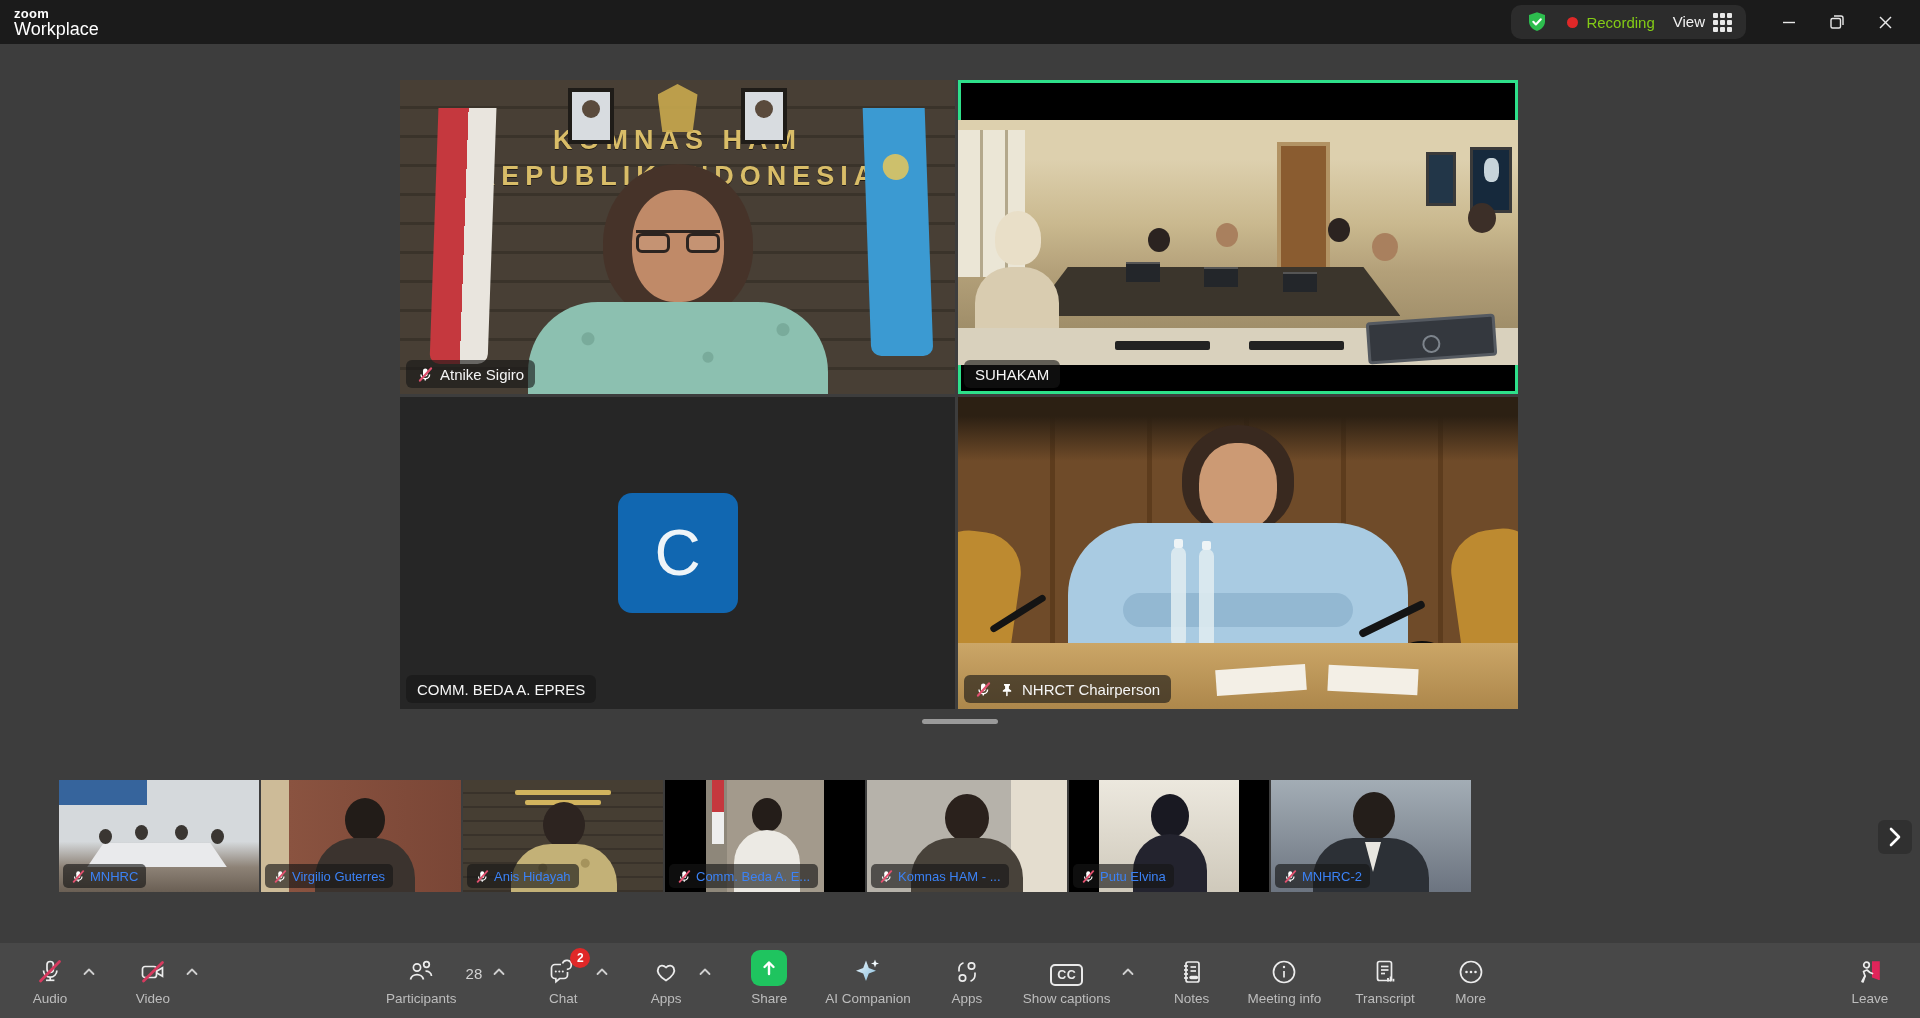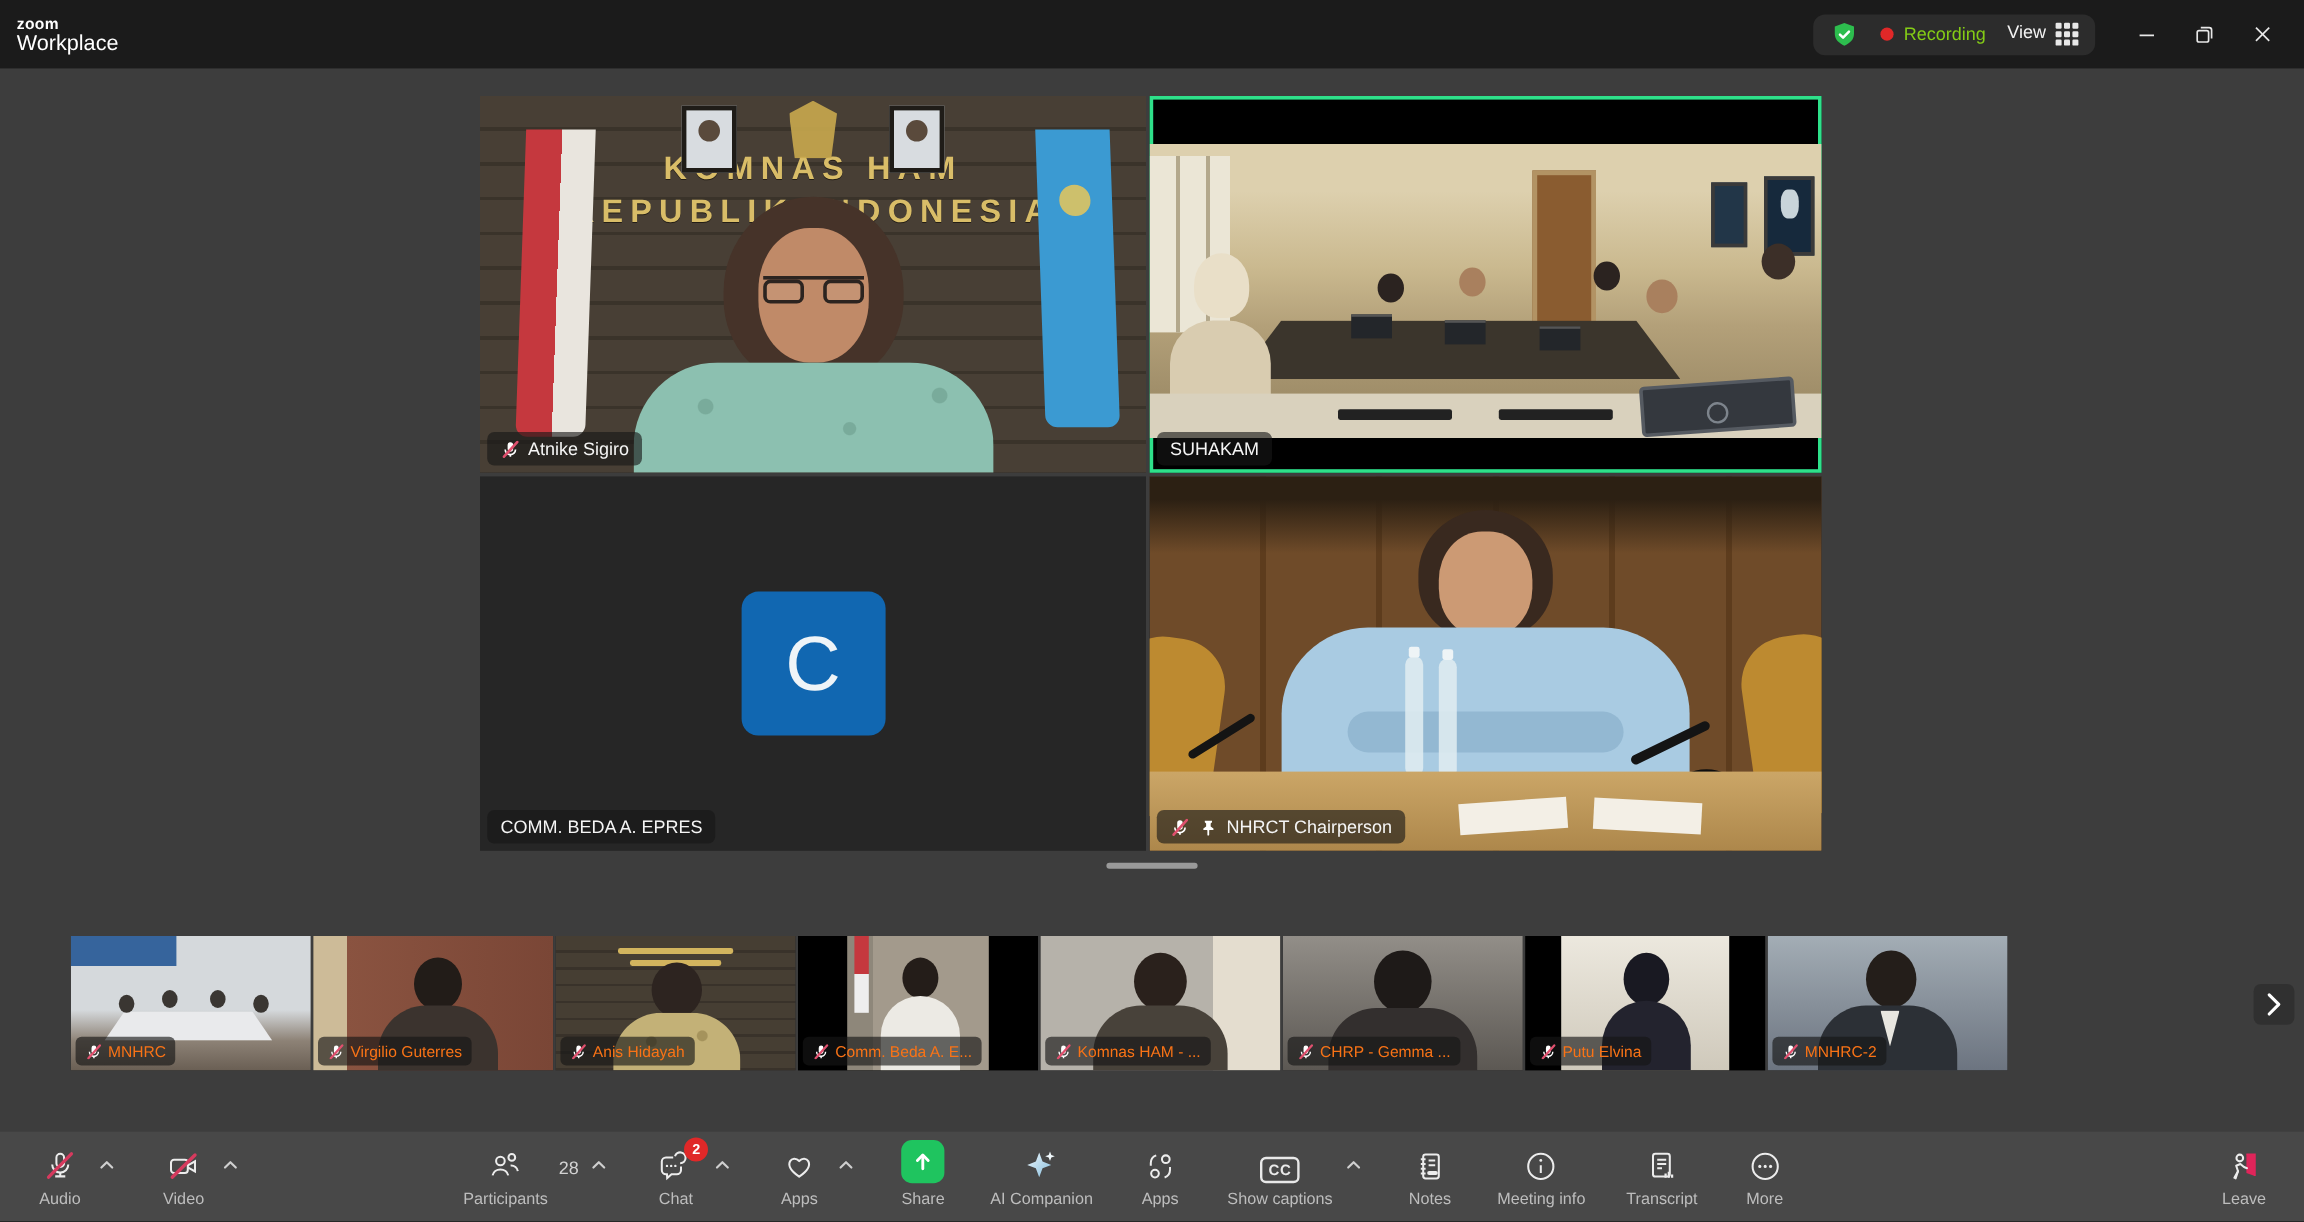--- a/index.html
+++ b/index.html
@@ -1,20 +1,20 @@
 <!DOCTYPE html>
 <html><head>
 <meta charset="utf-8">
 <style>
   * { margin:0; padding:0; box-sizing:border-box; }
   body { background:#000; font-family:"Liberation Sans", sans-serif; }
   .app { position:relative; width:1920px; height:1018px; background:#3d3d3d; overflow:hidden; }
 
   
-  .titlebar { position:absolute; top:0; left:0; width:100%; height:57px; background:#1b1b1b;
+  .titlebar { position:absolute; top:0; left:0; width:100%; height:44px; background:#1b1b1b;
               display:flex; align-items:center; justify-content:space-between; padding:0 10px 0 14px; }
   .brand { color:#fff; line-height:1.05; padding-top:2px; }
   .brand .b-top { font-size:13px; font-weight:700; letter-spacing:.3px; }
   .brand .b-bottom { font-size:18px; font-weight:400; }
   .tb-right { display:flex; align-items:center; gap:26px; }
   .status-pill { display:flex; align-items:center; gap:18px; background:#2c2c2c; border-radius:10px;
                  height:34px; padding:0 14px; }
   .rec-group { display:flex; align-items:center; gap:8px; color:#84cc16; font-size:15px; }
   .rec-dot { width:11px; height:11px; border-radius:50%; background:#e02828; }
   .view-group { display:flex; align-items:flex-start; gap:8px; color:#f2f2f2; font-size:15px; cursor:default; }
@@ -114,21 +114,21 @@
   .nh-chair { position:absolute; width:92px; height:150px; background:#bd8a30; border-radius:40px; }
 
   
   .drag-handle { position:absolute; left:922px; top:719px; width:76px; height:5px; background:#9a9a9a; border-radius:3px; }
 
   
   .filmstrip { position:absolute; left:59px; top:780px; height:112px; display:flex; gap:2px; }
   .thumb { position:relative; width:200px; height:112px; overflow:hidden; background:#2a2a2a; }
   .thumb-label { position:absolute; left:4px; bottom:4px; display:flex; align-items:center; gap:5px;
                  background:rgba(22,22,22,.64); border-radius:5px; height:24px; padding:0 8px;
-                 color:#f97316; font-size:13px; white-space:nowrap; overflow:hidden; max-width:188px; z-index:4; }
+                 color:#3b82f6; font-size:13px; white-space:nowrap; overflow:hidden; max-width:188px; z-index:4; }
   .strip-next { position:absolute; right:8px; top:820px; width:34px; height:34px; display:flex;
                 align-items:center; justify-content:center; color:#fff; background:rgba(30,30,30,.4); border-radius:6px; }
 
   .mini-head { position:absolute; border-radius:50%; }
   .mini-body { position:absolute; border-radius:40px 40px 0 0; }
 
   .th1 { background:linear-gradient(180deg,#d5d9dc 0 55%,#8d8276 78%,#6a5f54 100%); }
   .th1 .banner { position:absolute; left:0; top:0; width:44%; height:22%; background:#36649c; }
   .th1 .t-table { position:absolute; left:14%; top:56%; width:70%; height:22%; background:#e9eaec;
                   clip-path:polygon(12% 0,88% 0,100% 100%,0 100%); }
@@ -427,32 +427,20 @@
         <div class="mini-body" style="left:44px;top:58px;width:112px;height:54px;background:#48423a"></div>
       </div>
       <div class="thumb-label">
         <svg width="14" height="13" viewBox="0 0 16 15">
             <use href="#mic-muted-sm"></use>
           </svg>
         <span>Komnas HAM - ...</span>
       </div>
     </div>
 
-    <div class="thumb">
-      <div class="th6" style="position:absolute;inset:0">
-        <div class="mini-head" style="left:76px;top:12px;width:48px;height:52px;background:#1e1a18"></div>
-        <div class="mini-body" style="left:38px;top:60px;width:124px;height:52px;background:#332f2e"></div>
-      </div>
-      <div class="thumb-label">
-        <svg width="14" height="13" viewBox="0 0 16 15">
-            <use href="#mic-muted-sm"></use>
-          </svg>
-        <span>CHRP - Gemma ...</span>
-      </div>
-    </div>
 
 
     <div class="thumb letterbox">
       <div class="inner-video iv8">
         <div class="mini-head" style="left:52px;top:14px;width:38px;height:44px;background:#191922"></div>
         <div class="mini-body" style="left:34px;top:54px;width:74px;height:58px;background:#23232e"></div>
       </div>
       <div class="thumb-label">
         <svg width="14" height="13" viewBox="0 0 16 15">
             <use href="#mic-muted-sm"></use>

